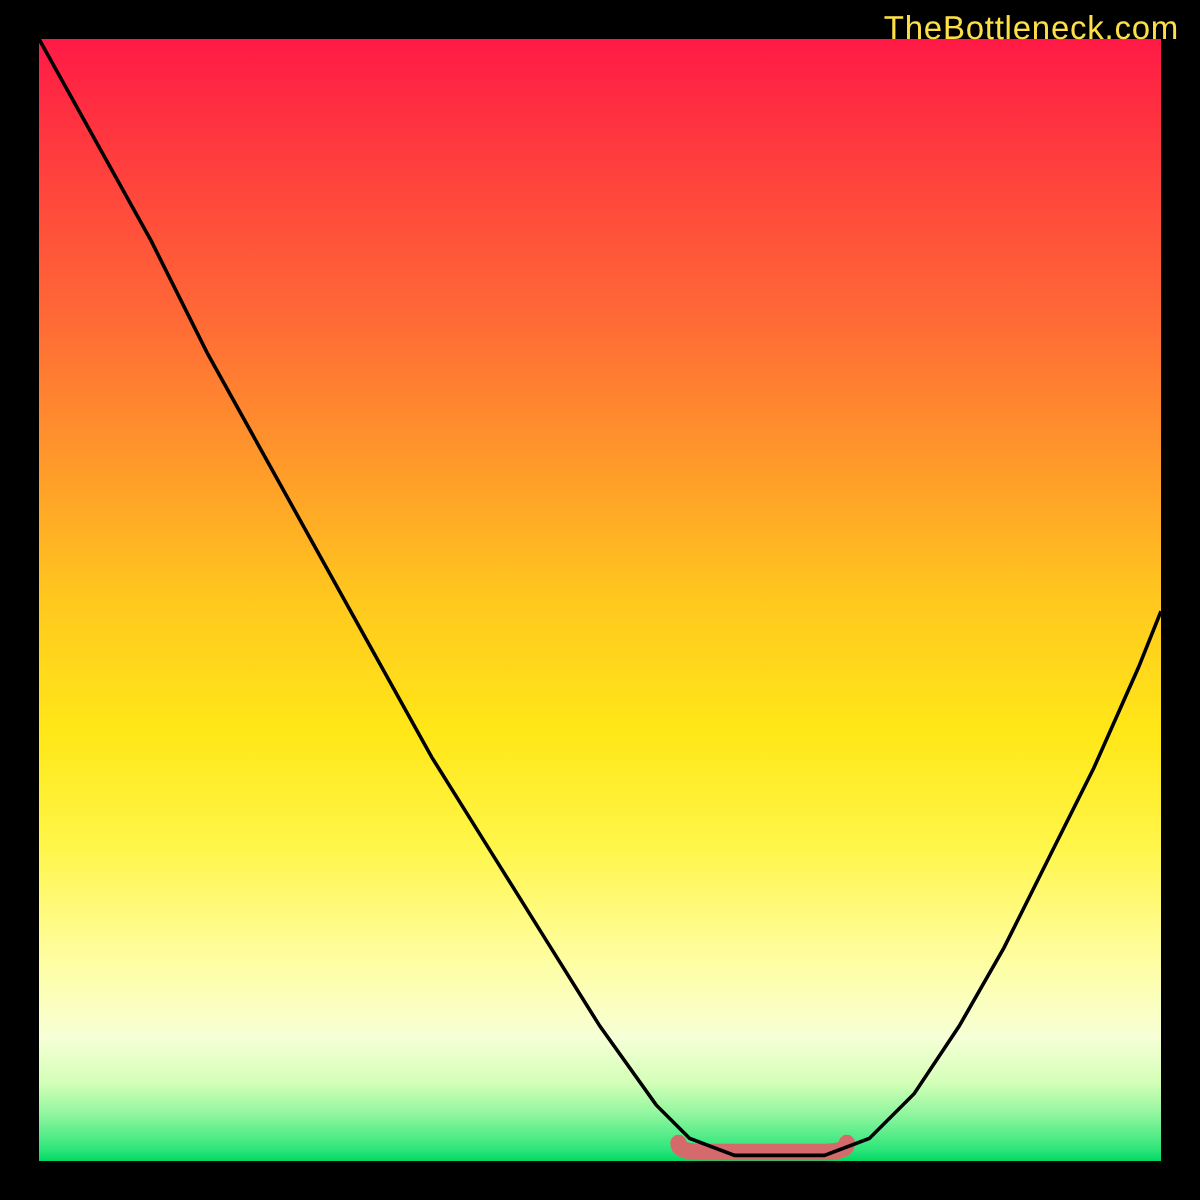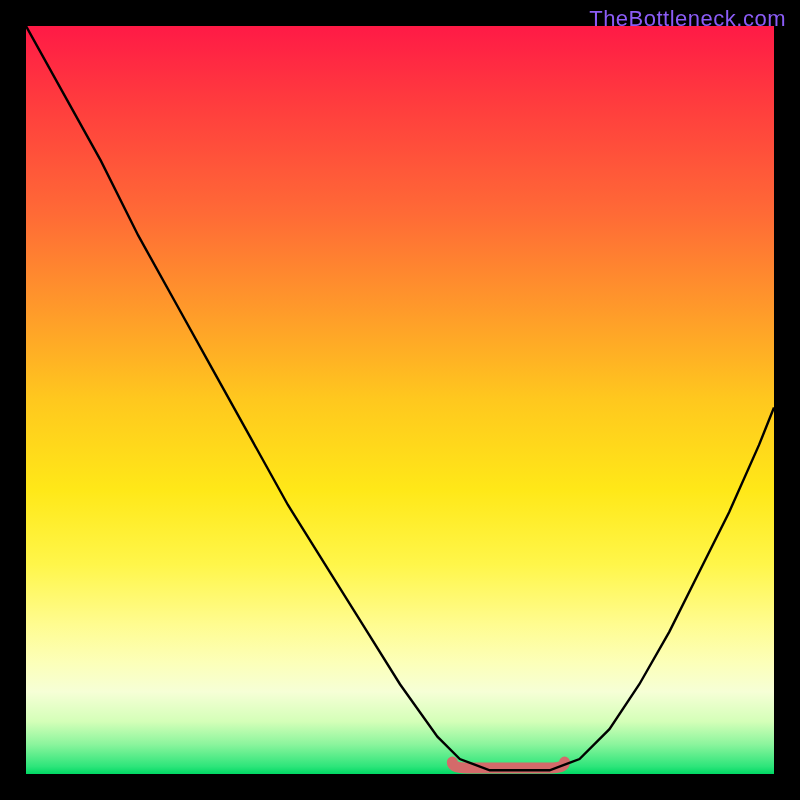--- a/index.html
+++ b/index.html
@@ -32,21 +32,21 @@
       #8cf59d 96%,
       #2de57a 99%,
       #00d864 100%
     );
     overflow: hidden;
   }
   .watermark {
     position: absolute;
     top: 6px;
     right: 14px;
-    color: #8b5cf6;
+    color: #fde047;
     font-size: 22px;
     font-weight: 500;
     letter-spacing: 0.5px;
     text-align: right;
   }
   svg {
     position: absolute;
     left: 0;
     top: 0;
   }

